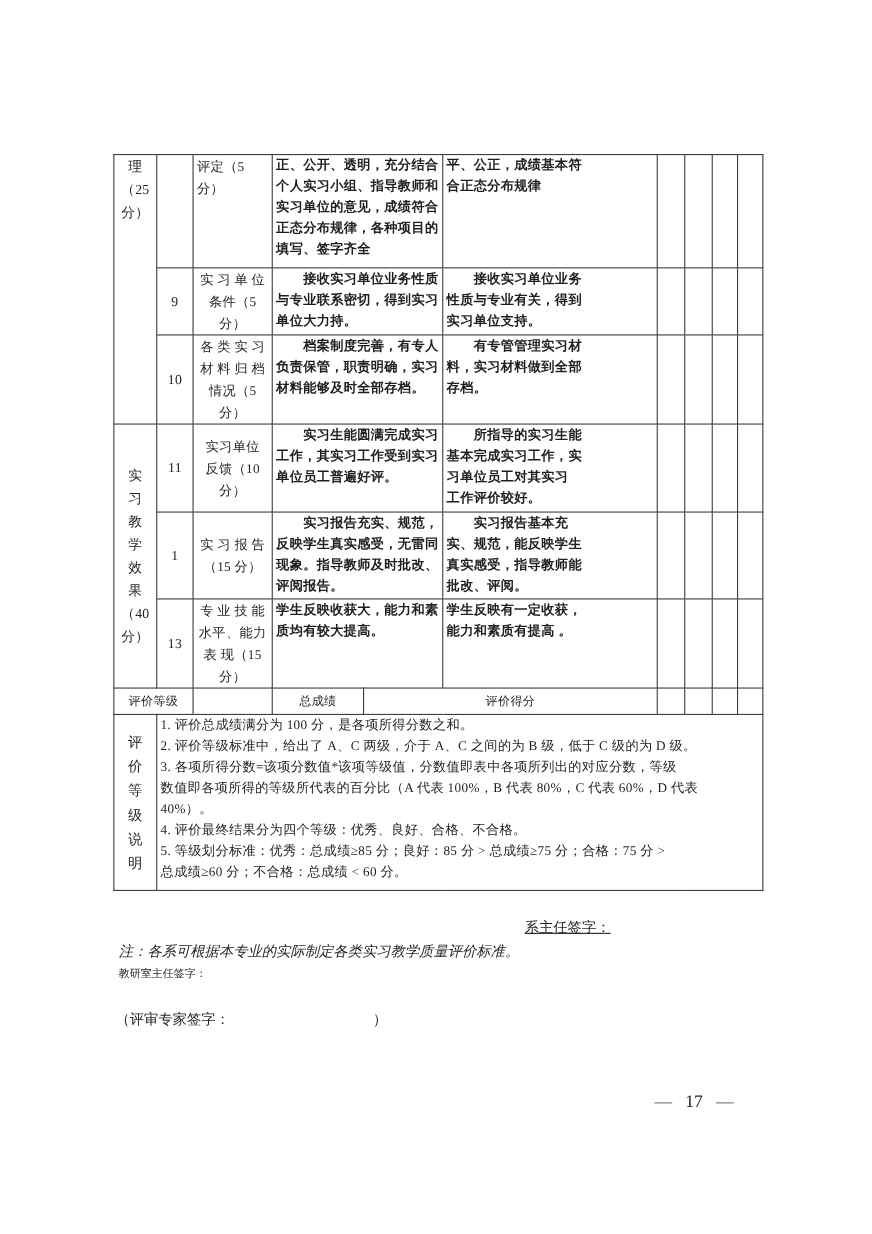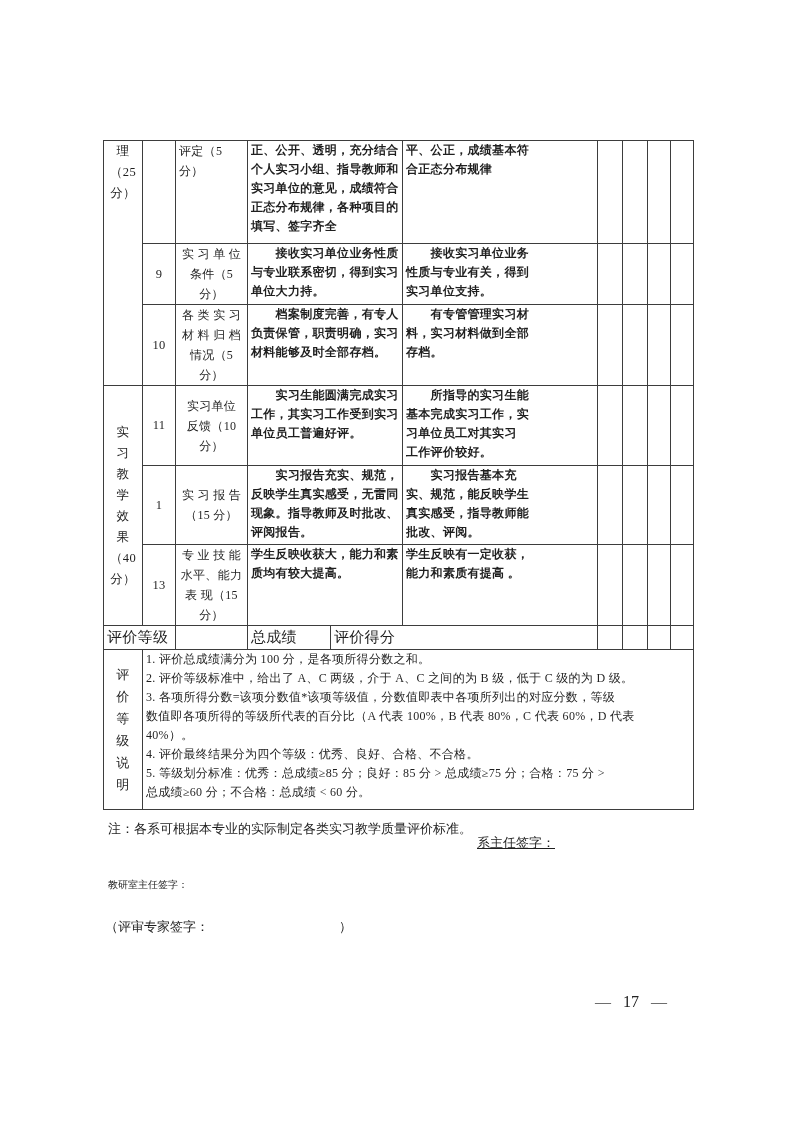--- a/index.html
+++ b/index.html
@@ -58,42 +58,43 @@
   }
   tr.r8{height:103px;}
   tr.r9{height:59px;}
   tr.r10{height:66px;}
   tr.r11{height:80px;}
   tr.r12{height:79px;}
   tr.r13{height:80px;}
   tr.rgrade{height:24px;}
   tr.rnotes{height:160px;}
   td.grade-cell{
-    text-align:left;
+    text-align:center;
     vertical-align:middle;
-    font-size:15px;
+    font-size:11px;
   }
   td.notes-label{
     text-align:center;
     vertical-align:middle;
     font-size:13px;
     line-height:22px;
   }
   td.notes-content{
     vertical-align:top;
     padding:3px 4px 0 5px;
     margin-left:31px;
   }
   .note-line{
     white-space:pre-line;
     line-height:19px;
   }
   .footer-note{
-    position:absolute;left:108px;top:820px;
+    position:absolute;left:108px;top:856px;
     font-size:13px;
+    font-style:italic;
   }
   .sign-left{
     position:absolute;left:108px;top:878px;
     font-size:10px;
   }
   .sign-right{
     position:absolute;left:477px;top:834px;
     font-size:13px;
     text-decoration:underline;
   }

